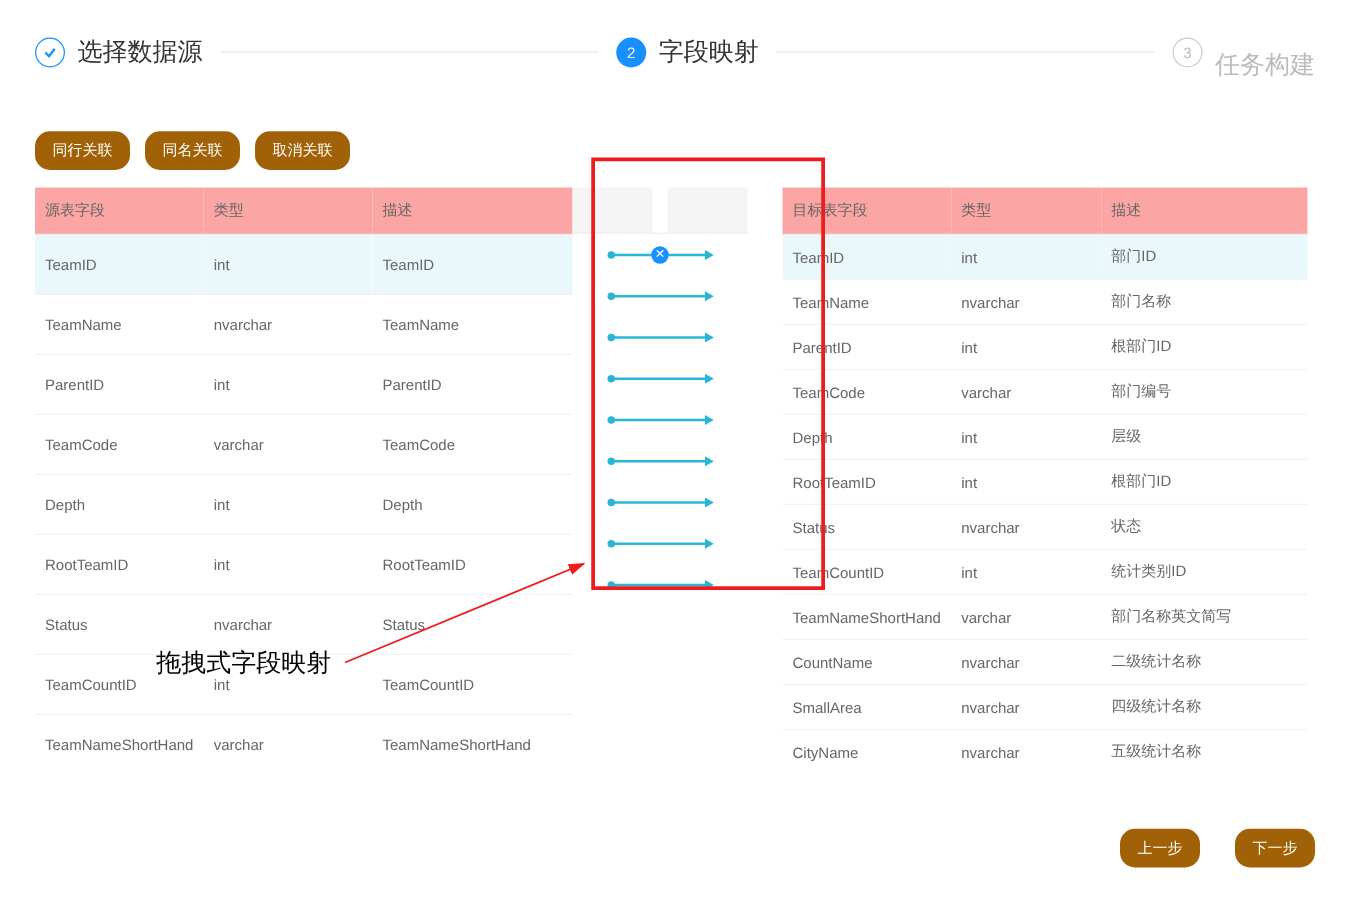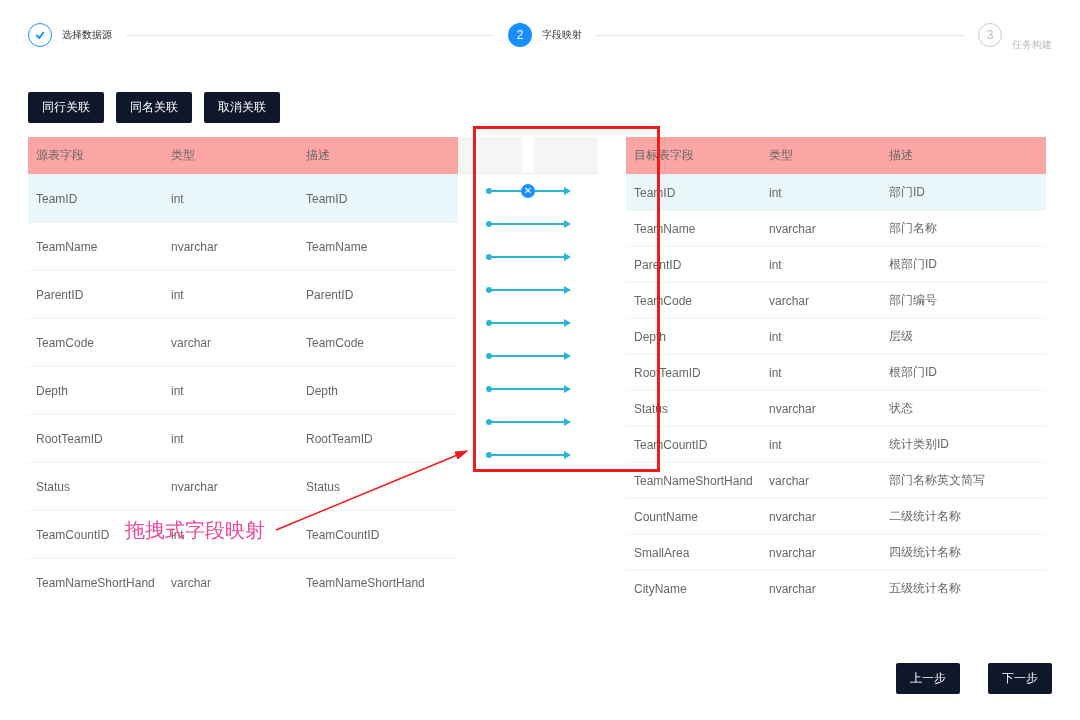--- a/index.html
+++ b/index.html
@@ -16,28 +16,28 @@
   .step { display: flex; align-items: center; gap: 10px; }
   .step-circle {
     width: 24px; height: 24px; border-radius: 50%;
     display: flex; align-items: center; justify-content: center;
     font-size: 12px; flex-shrink: 0;
   }
   .step-done { border: 1.5px solid #1890ff; color: #1890ff; }
   .step-done svg { width: 12px; height: 12px; stroke: #1890ff; stroke-width: 2.5; fill: none; }
   .step-current { background: #1890ff; color: #fff; }
   .step-pending { border: 1.5px solid #ccc; color: #bbb; }
-  .step-label { font-size: 10px; text-align: center; }
+  .step-label { font-size: 20px; text-align: center; }
   .step-done + .step-label, .step-current + .step-label { color: #333; }
   .step-pending-label { color: #bbb; margin-top: 20px; }
   .step-line { flex: 1; height: 1px; background: #e6e6e6; margin: 0 14px; }
 
   .btn-row { display: flex; gap: 12px; margin-bottom: 14px; }
   .btn-primary {
-    background: #0f172a; color: #fff; border: none; border-radius: 2px;
+    background: #a16207; color: #fff; border: none; border-radius: 12px;
     padding: 7px 14px; font-size: 12px; cursor: pointer;
   }
 
   .mapping { display: flex; }
   .tbl { border-collapse: collapse; }
   .tbl th {
     background: #fca5a5; color: #666; font-weight: normal;
     text-align: left; padding: 10px 8px; font-size: 12px;
     border-bottom: 1px solid #eee;
   }
@@ -88,21 +88,21 @@
   .footer-btns {
     position: absolute; right: 28px; bottom: 26px; display: flex; gap: 28px;
   }
 
   
   .redbox {
     position: absolute; border: 3px solid #ee1c1c; pointer-events: none;
   }
   .red-arrow-svg { position: absolute; pointer-events: none; }
   .anno-text {
-    position: absolute; color: #ec4899; font-family: "SimSun","宋体",serif;
+    position: absolute; color: #000000; font-family: "SimSun","宋体",serif;
     font-size: 20px; pointer-events: none;
   }
 </style>
 </head>
 <body>
 
 <div class="page">
 
   <div class="steps">
     <div class="step">

